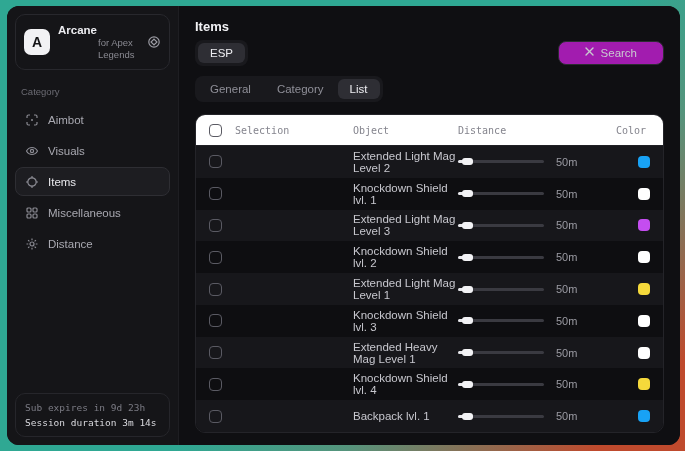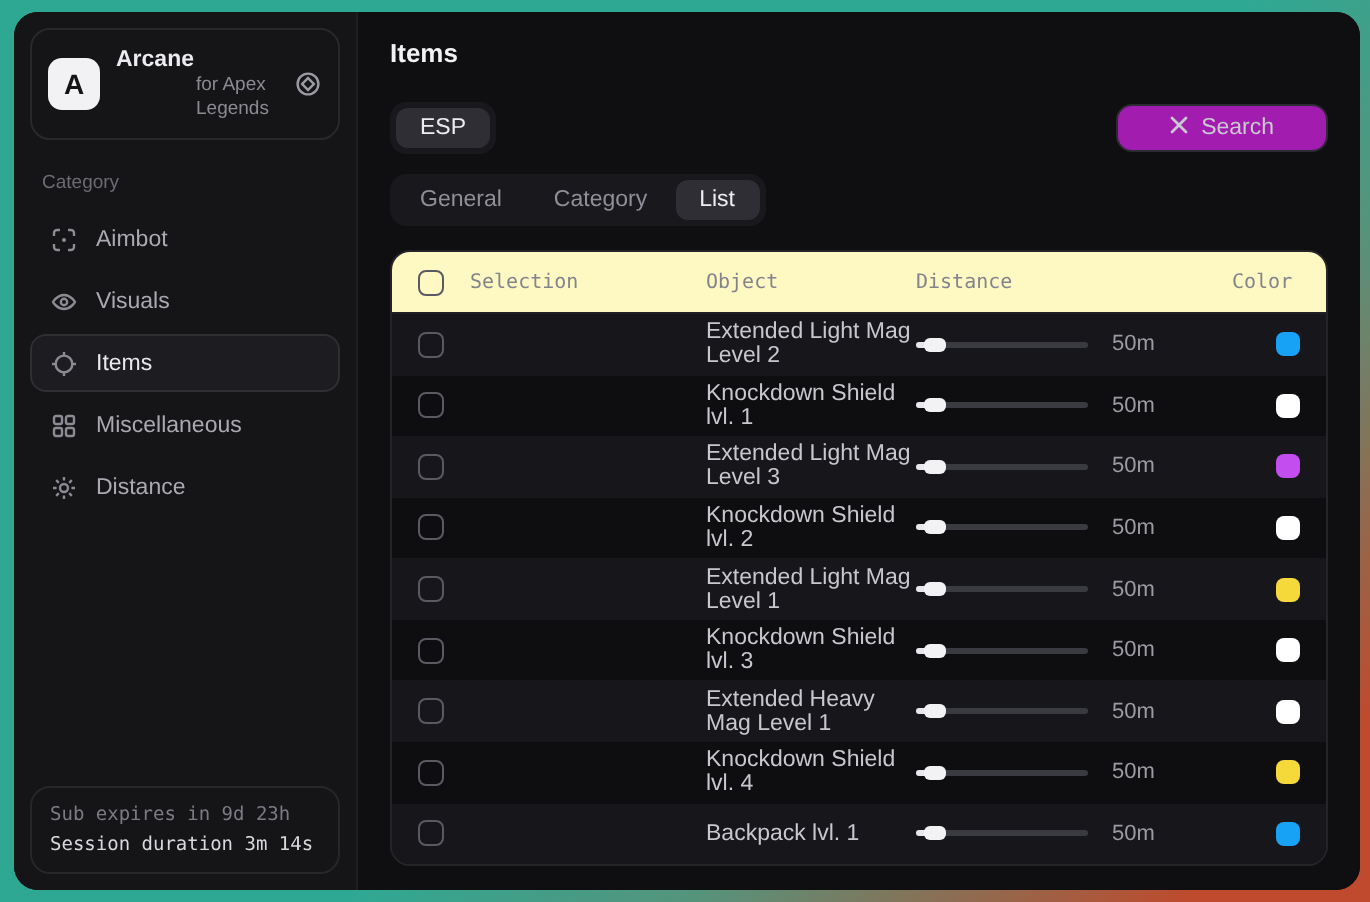--- a/index.html
+++ b/index.html
@@ -30,35 +30,35 @@
   .nav-item .nicon { display:flex; color:#8b8b93; }
   .nav-item.active { background:#1d1d21; border-color:#2e2e33; color:#e9e9ed; }
   .side-foot { margin-top:auto; border:1px solid #26262b; border-radius:10px;
     padding:8px 9px; font-family:"DejaVu Sans Mono", monospace; }
   .foot-1 { color:#7b7b84; font-size:9.5px; }
   .foot-2 { color:#d8d8dd; font-size:9.5px; margin-top:4px; }
 
   
   .main { flex:1; background:#0f0f12; padding:13px 16px 12px; display:flex; flex-direction:column; }
   .page-title { color:#f2f2f5; font-size:13px; font-weight:bold; }
-  .bar { display:flex; align-items:center; justify-content:space-between; margin-top:17px; }
+  .bar { display:flex; align-items:center; justify-content:space-between; margin-top:6px; }
   .tab-group { display:inline-flex; background:#19191d; border-radius:8px; padding:3px; gap:2px; }
   .tab { padding:4px 12px; border-radius:6px; font-size:11.5px; color:#8f8f98; cursor:pointer; white-space:nowrap; }
   .tab.active { background:#2e2e34; color:#ededf1; }
   .search-btn { display:inline-flex; align-items:flex-start; gap:7px; background:#a21caf;
     border:1px solid #2b2b31; border-radius:8px; padding:5px 26px;
     color:#c9c9d0; font-size:11.5px; cursor:pointer; }
   .view-bar { margin-top:10px;text-align:right; }
 
   
   .table { margin-top:12px; border:1px solid #242429; border-radius:10px;
     overflow:hidden; flex:1; display:flex; flex-direction:column; }
   .trow, .thead { display:grid; grid-template-columns:26px 118px 1fr 158px 34px;
     align-items:center; padding:0 13px; }
-  .thead { height:31px; background:#fef9c3; border-bottom:1px solid #202025;
+  .thead { height:31px; background:#ffffff; border-bottom:1px solid #202025;
     color:#84848d; font-size:10px; font-family:"DejaVu Sans Mono", monospace; }
   .trow { flex:1; font-size:11.5px; color:#c7c7ce; }
   .trow:nth-child(odd) { background:#17171b; }
   .trow:nth-child(even) { background:#0e0e11; }
   .cb { width:13px; height:13px; border:1.5px solid #5a5a63; border-radius:4px;
     display:inline-block; cursor:pointer; }
   .dist-cell { display:flex; align-items:center; gap:12px; }
   .slider { position:relative; width:86px; height:12px; display:inline-flex; align-items:center; cursor:pointer; }
   .slider .track { position:absolute; left:0; right:0; height:3px; background:#3a3a41; border-radius:2px; }
   .slider .fill { position:absolute; left:0; width:9px; height:3px; background:#e8e8ec; border-radius:2px; }

